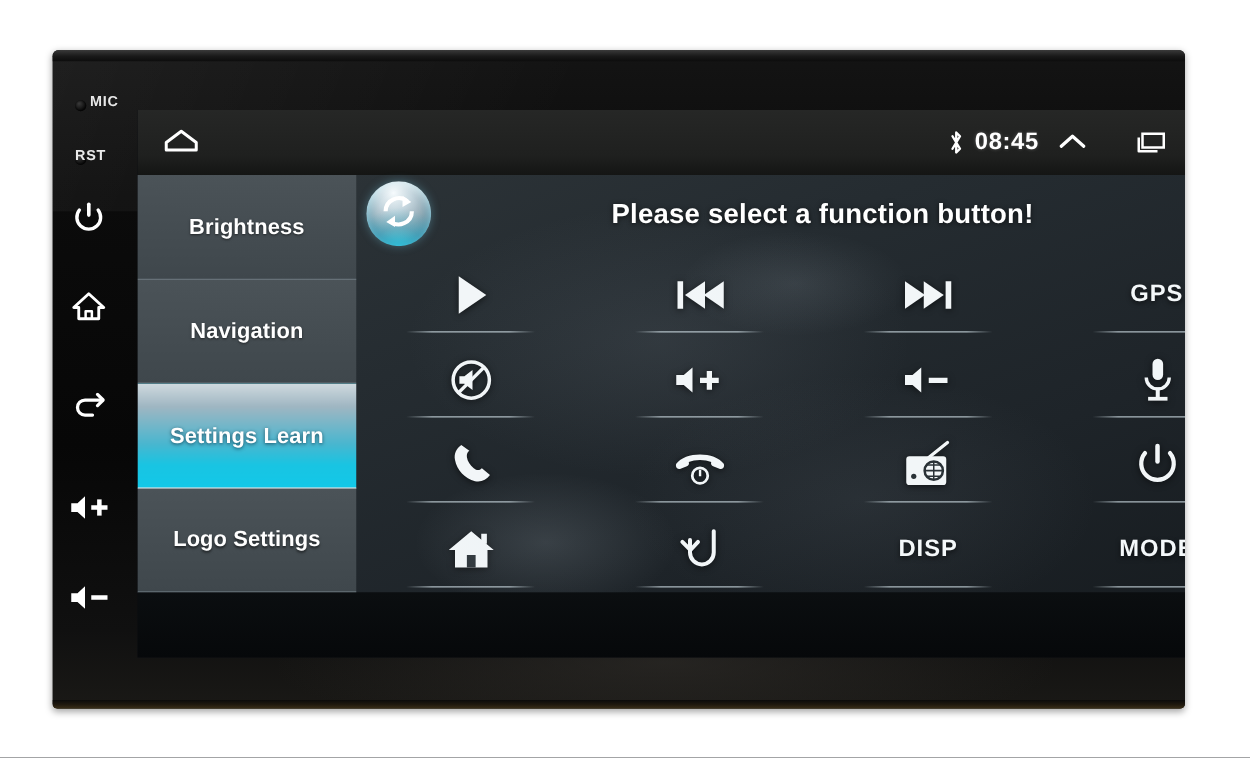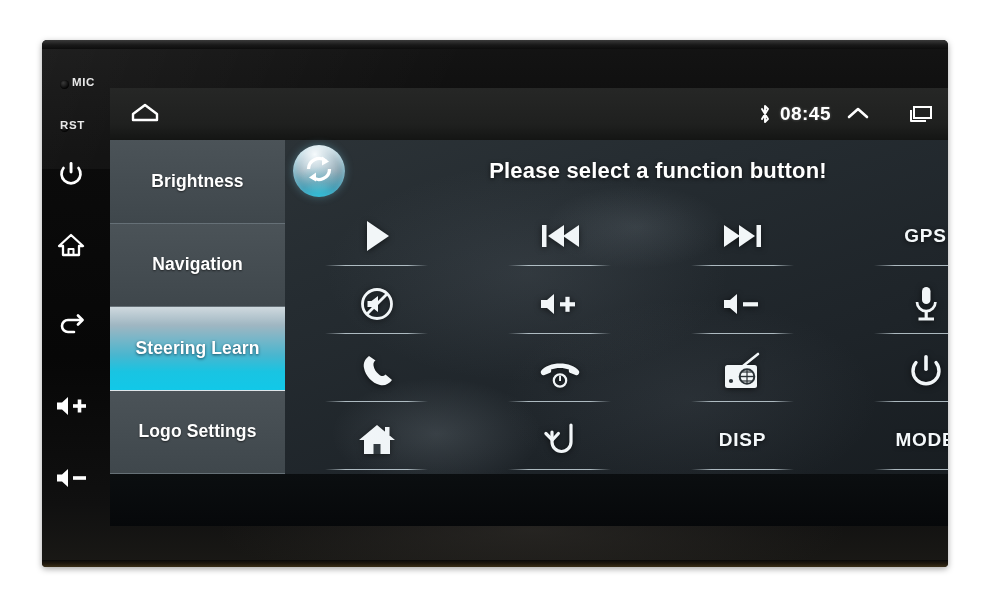--- a/index.html
+++ b/index.html
@@ -226,21 +226,21 @@
       <div class="content">
 
         <div class="sidebar">
           <div class="side-item">
             <span class="lbl">Brightness</span>
           </div>
           <div class="side-item">
             <span class="lbl">Navigation</span>
           </div>
           <div class="side-item sel">
-            <span class="lbl">Steering Learn</span>
+            <span class="lbl">Settings Learn</span>
           </div>
           <div class="side-item">
             <span class="lbl">Logo Settings</span>
           </div>
         </div>
 
         <div class="panel">
           <div class="panel-head">
             <div class="refresh-btn">
               <span>

